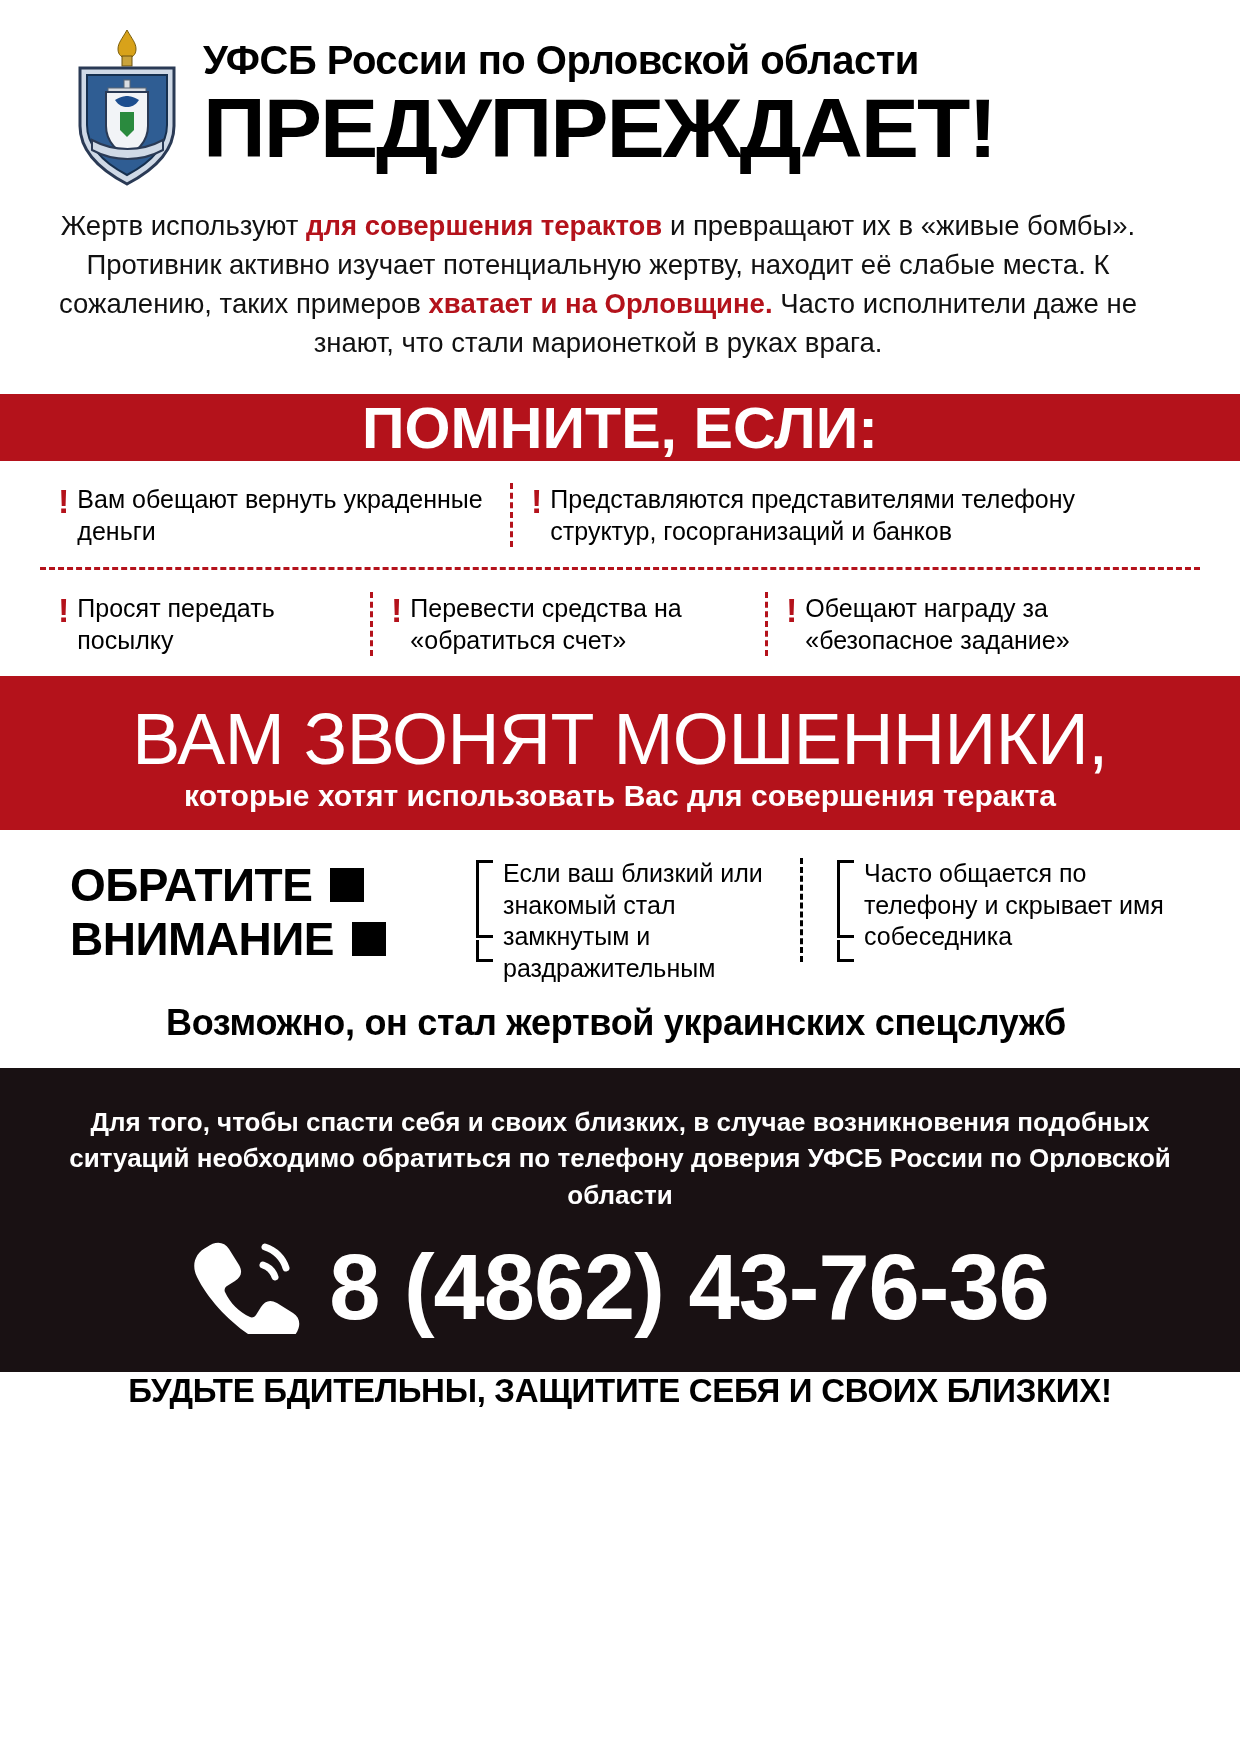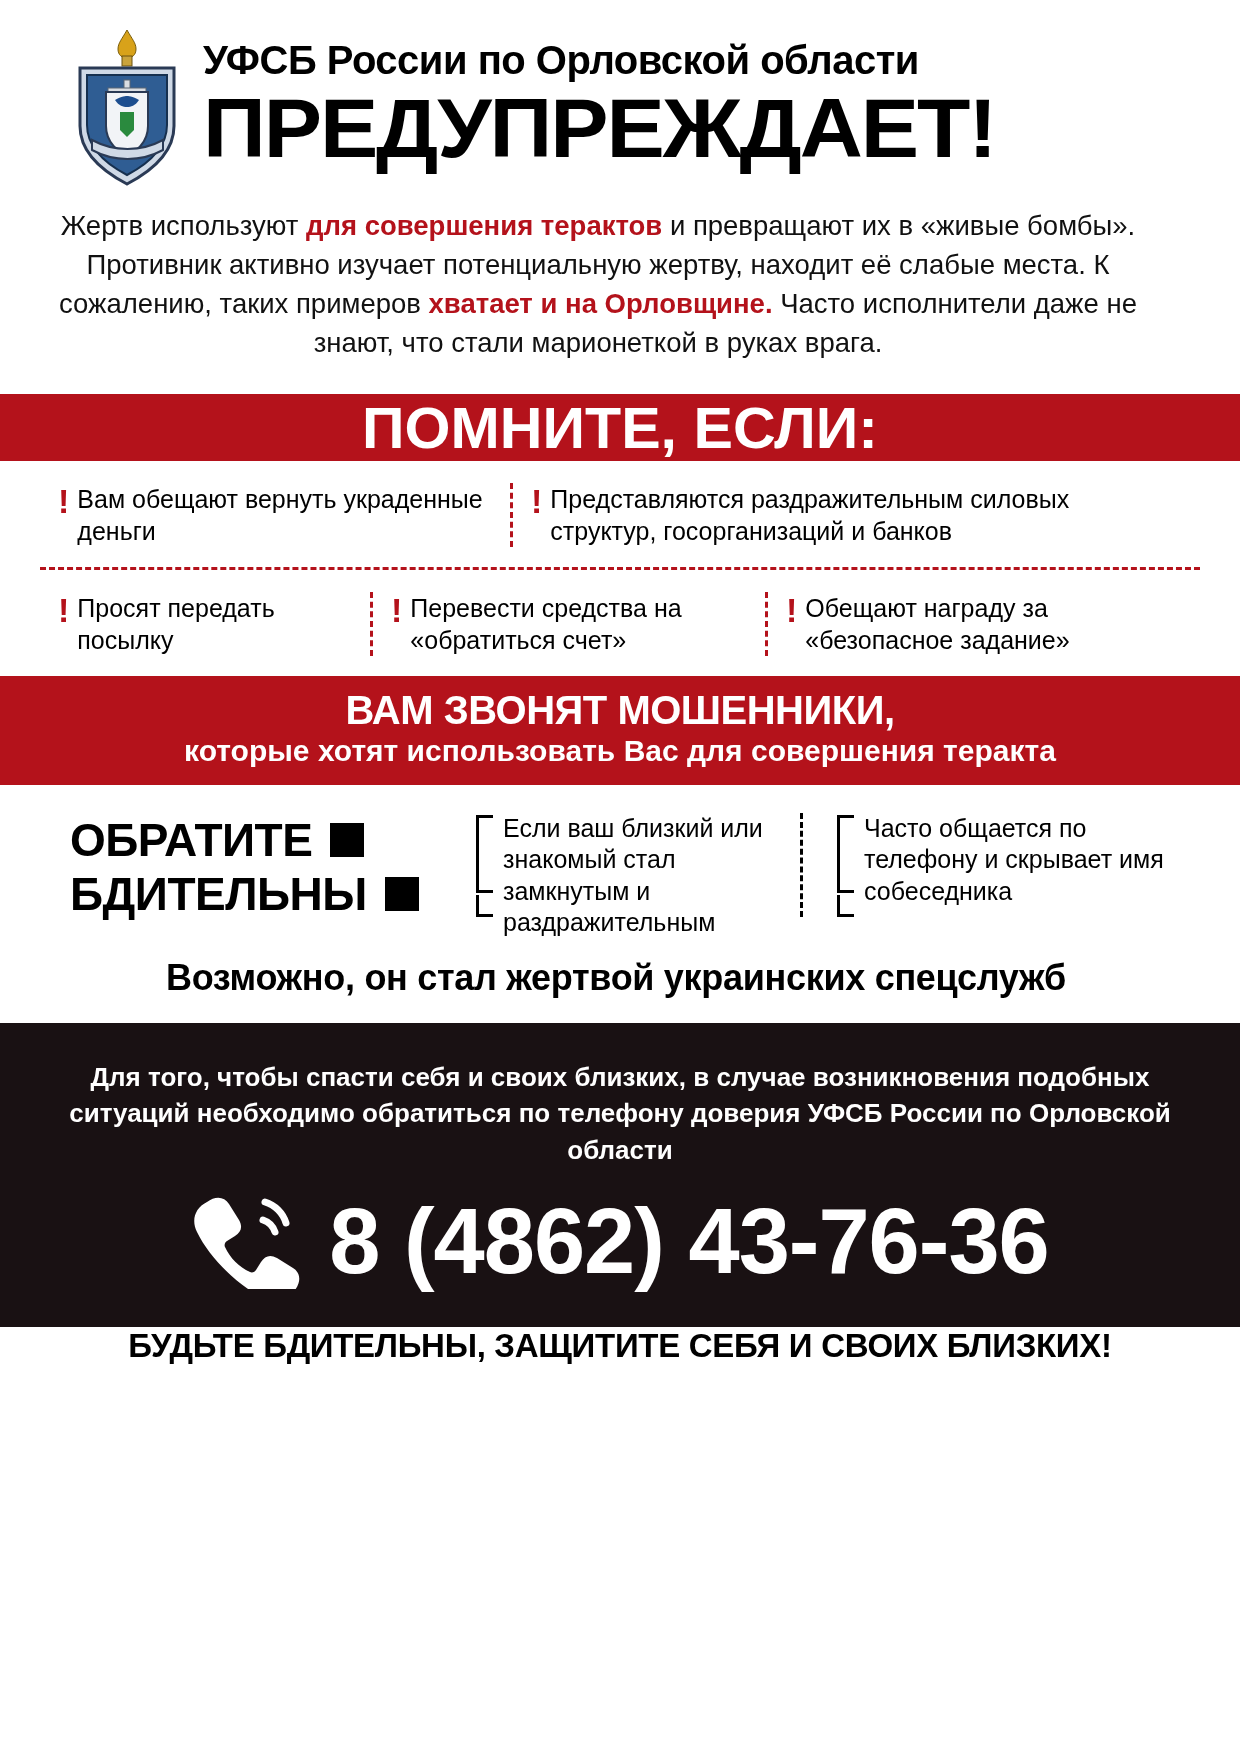--- a/index.html
+++ b/index.html
@@ -132,24 +132,25 @@
   .r2c3 { flex: 1; }
 
   
   .banner-call {
     background: #b4121b;
     color: #ffffff;
     text-align: center;
     padding: 14px 20px 18px 20px;
   }
   .banner-call .l1 {
-    font-size: 40px;
-    font-weight: bold;
+    font-size: 72px;
+    font-weight: normal;
     line-height: 1.04;
     letter-spacing: -0.5px;
+    margin-top: 12px;
   }
   .banner-call .l2 {
     font-size: 30px;
     font-weight: bold;
     line-height: 1.1;
     margin-top: 2px;
   }
 
   
   .attention {
@@ -305,21 +306,21 @@
   </div>
 
   <div class="grid-wrap">
     <div class="grid-row row1">
       <div class="cell r1c1">
         <span class="bang">!</span>
         <span class="cell-text">Вам обещают вернуть украденные деньги</span>
       </div>
       <div class="cell r1c2 divider">
         <span class="bang">!</span>
-        <span class="cell-text">Представляются раздражительным силовых структур, госорганизаций и банков</span>
+        <span class="cell-text">Представляются представителями телефону структур, госорганизаций и банков</span>
       </div>
     </div>
     <div class="grid-row row2">
       <div class="cell r2c1">
         <span class="bang">!</span>
         <span class="cell-text">Просят передать посылку</span>
       </div>
       <div class="cell r2c2 divider">
         <span class="bang">!</span>
         <span class="cell-text">Перевести средства на «обратиться счет»</span>
@@ -336,21 +337,21 @@
     <div class="l2">которые хотят использовать Вас для совершения теракта</div>
   </div>
 
   <div class="attention">
     <div class="att-title">
       <div class="t">
         <span>ОБРАТИТЕ</span>
         <span class="sq"></span>
       </div>
       <div class="t">
-        <span>БДИТЕЛЬНЫ</span>
+        <span>ВНИМАНИЕ</span>
         <span class="sq"></span>
       </div>
     </div>
     <div class="att-col c1">
       <div class="brace">
         <div class="bx"></div>
         <div class="bx2"></div>
       </div>
       <div class="att-text">Если ваш близкий или знакомый стал замкнутым и раздражительным</div>
     </div>

